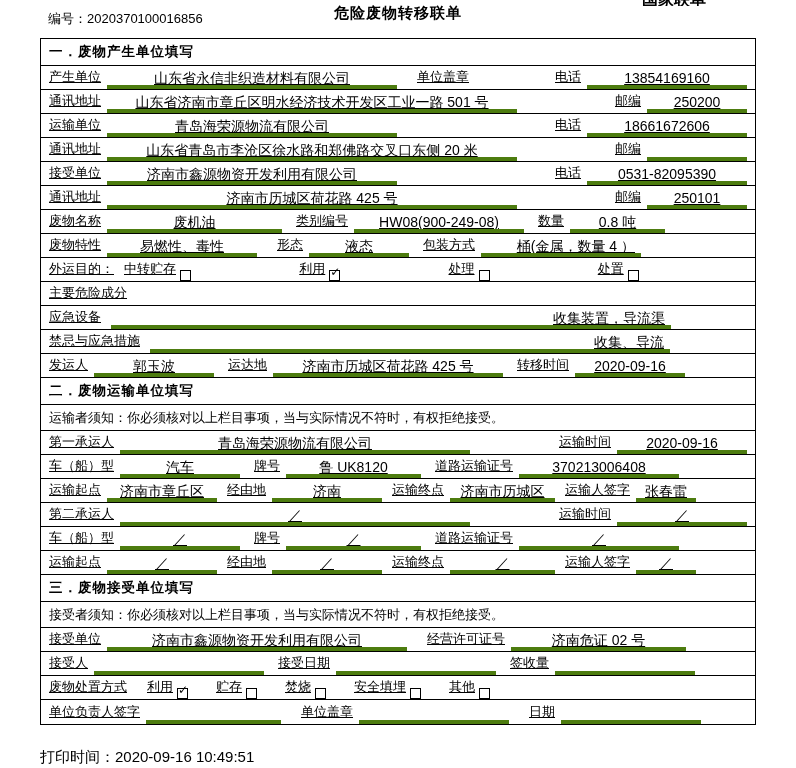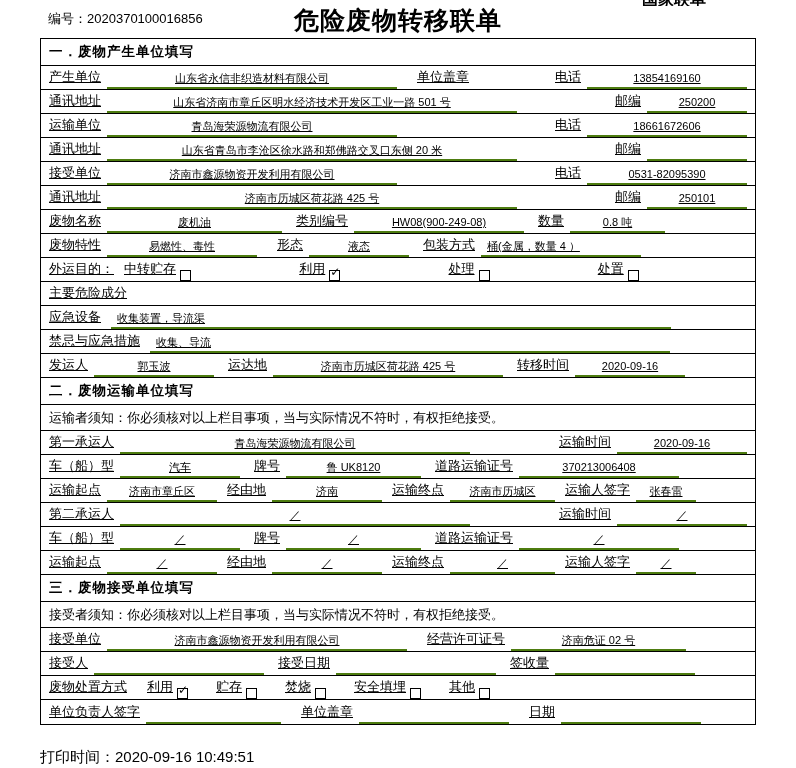--- a/index.html
+++ b/index.html
@@ -33,21 +33,21 @@
     top: 10px;
     font-size: 13px;
     white-space: nowrap;
   }
   .doc-title {
     position: absolute;
     left: 0;
     right: 0;
     top: 4px;
     text-align: center;
-    font-size: 25px;
+    font-size: 15px;
     font-weight: bold;
     letter-spacing: 1px;
   }
   .corner-mark {
     position: absolute;
     right: 90px;
     top: -6px;
     font-size: 16px;
     font-weight: bold;
     color: #000;
@@ -82,31 +82,31 @@
   .row.no-border {
     border-bottom: none;
   }
   .lbl {
     white-space: nowrap;
     padding-bottom: 3px;
     font-size: 13px;
   }
   .val {
     white-space: nowrap;
-    border-bottom: 2px solid #4d7c0f;
+    border-bottom: 4px solid #4d7c0f;
     padding: 0 6px 1px 6px;
-    font-size: 11px;
+    font-size: 14px;
     text-align: center;
     line-height: 20px;
     height: 21px;
     box-sizing: border-box;
     overflow: hidden;
   }
   .val.left {
-    text-align: left;
+    text-align: right;
   }
   .gap {
     flex: 1 1 auto;
   }
   .sp6 { width: 6px; flex: none; }
   .sp10 { width: 10px; flex: none; }
   .sp14 { width: 14px; flex: none; }
   .sp20 { width: 20px; flex: none; }
   .sp28 { width: 28px; flex: none; }
   .note-row {

